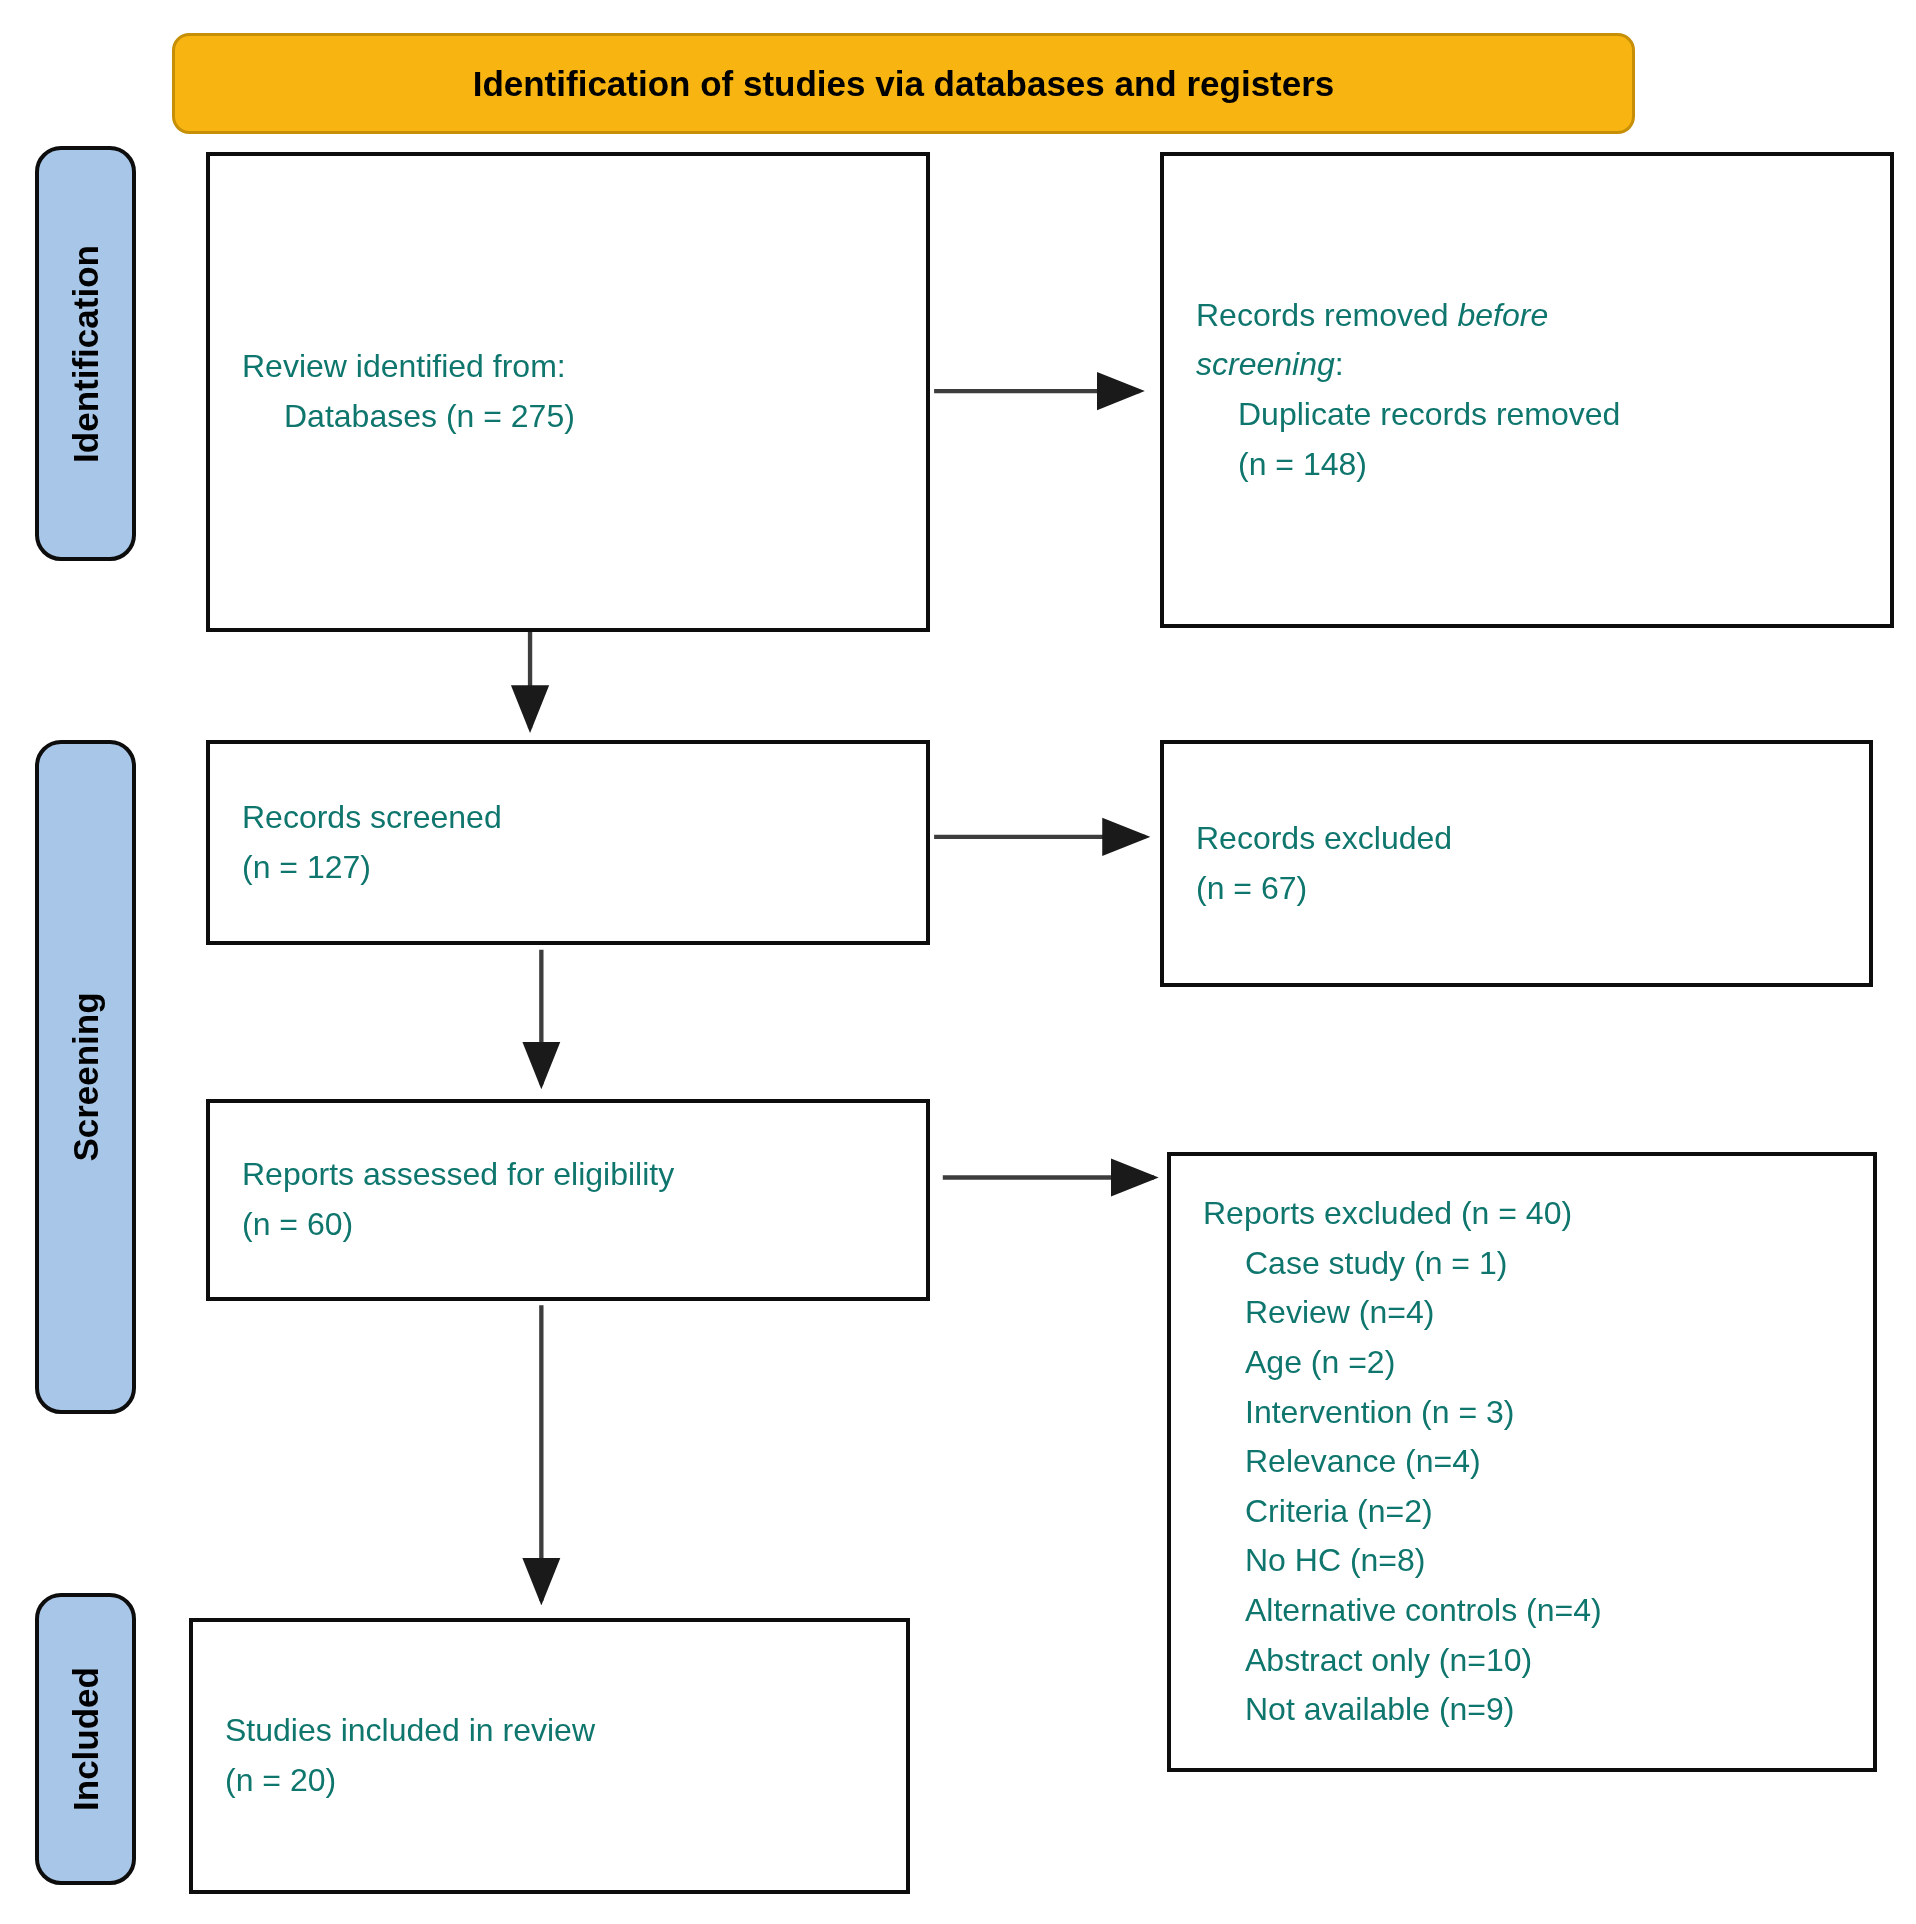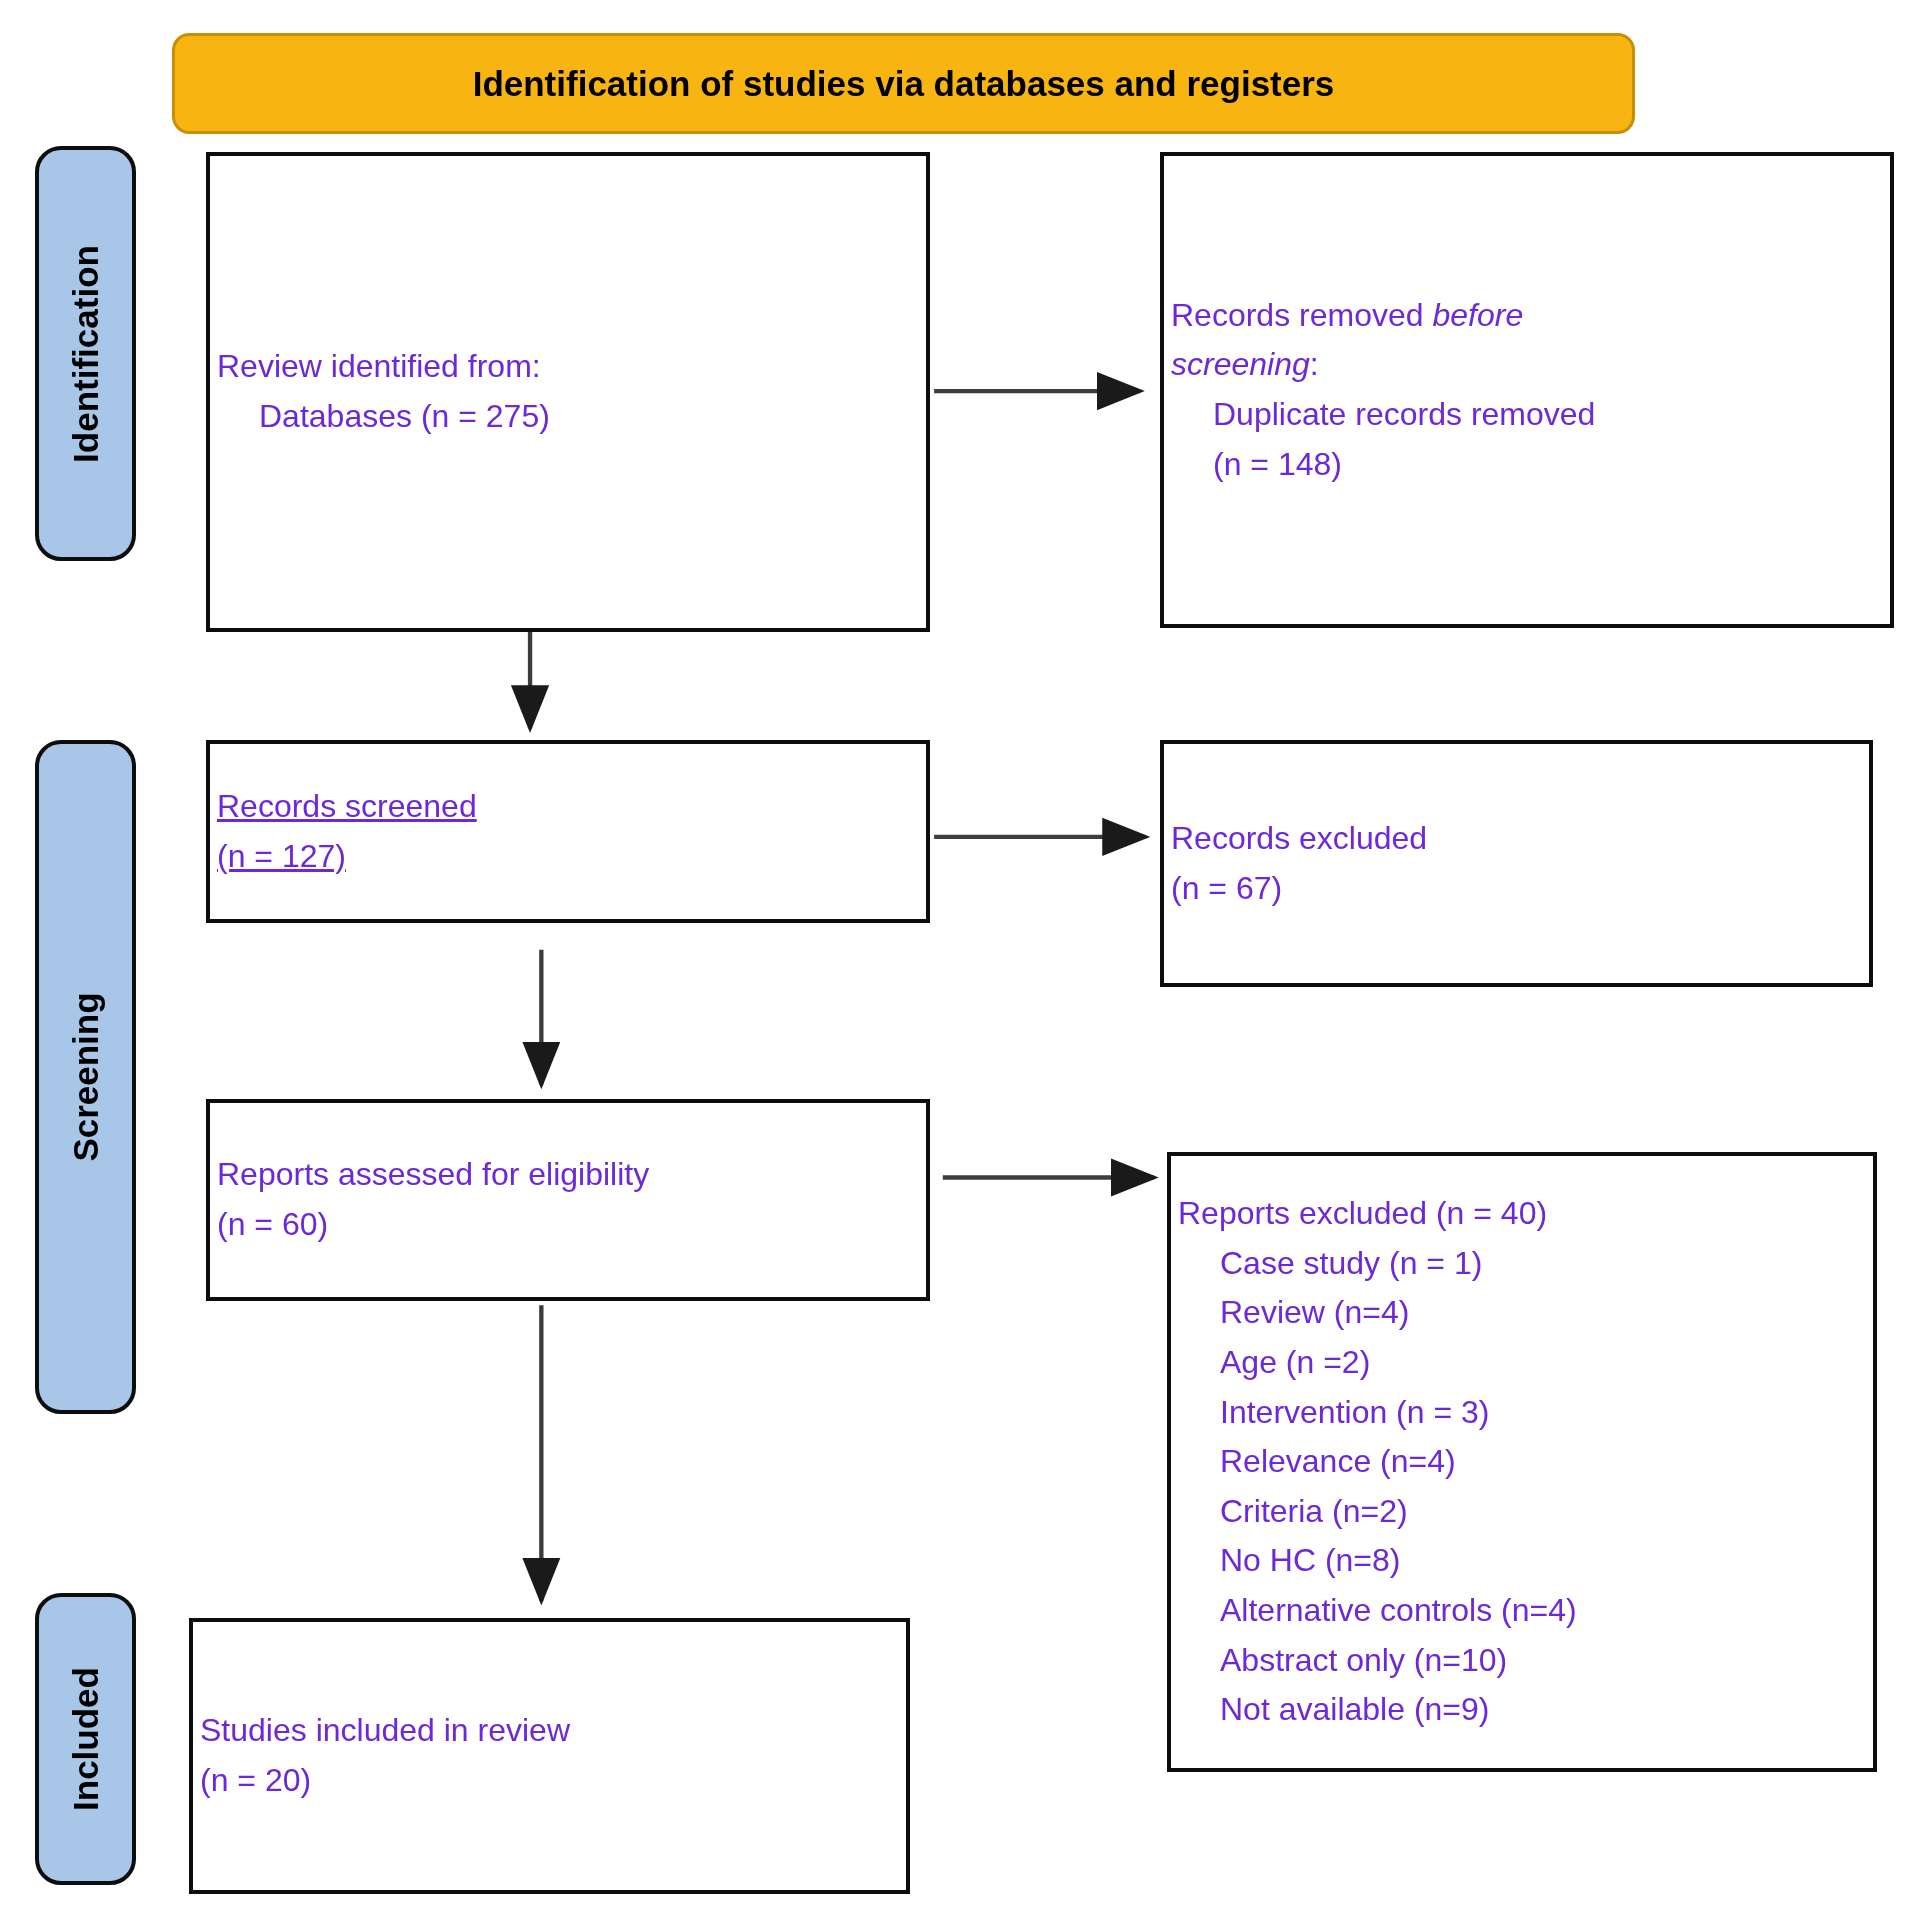--- a/index.html
+++ b/index.html
@@ -28,27 +28,27 @@
     transform:rotate(-90deg);white-space:nowrap;
     font-weight:bold;font-size:35px;color:#000;
   }
   .stage-identification{top:146px;height:415px;}
   .stage-screening{top:740px;height:674px;}
   .stage-included{top:1593px;height:292px;}
   .box{
     position:absolute;background:#fff;border:4.3px solid #0d0d0d;
     box-sizing:border-box;
     display:flex;flex-direction:column;justify-content:center;
-    font-size:32px;line-height:1.55;color:#6d28d9;
-    padding-left:7px;padding-right:17.4px;
+    font-size:32px;line-height:1.55;color:#0f766e;
+    padding-left:32px;padding-right:17.4px;
   }
   .box .indent{padding-left:42px;}
   .box-identified{left:206px;top:152px;width:724px;height:480px;}
   .box-removed{left:1160px;top:152px;width:734px;height:476px;}
-  .box-screened{left:206px;top:740px;width:724px;height:183px;text-decoration:underline;}
+  .box-screened{left:206px;top:740px;width:724px;height:205px;}
   .box-excluded{left:1160px;top:740px;width:713px;height:247px;}
   .box-assessed{left:206px;top:1099px;width:724px;height:202px;}
   .box-reports-excluded{left:1167px;top:1152px;width:710px;height:620px;}
   .box-included{left:189px;top:1618px;width:721px;height:276px;}
   em{font-style:italic;}
 </style>
 </head>
 <body>
 
 <div class="page">

